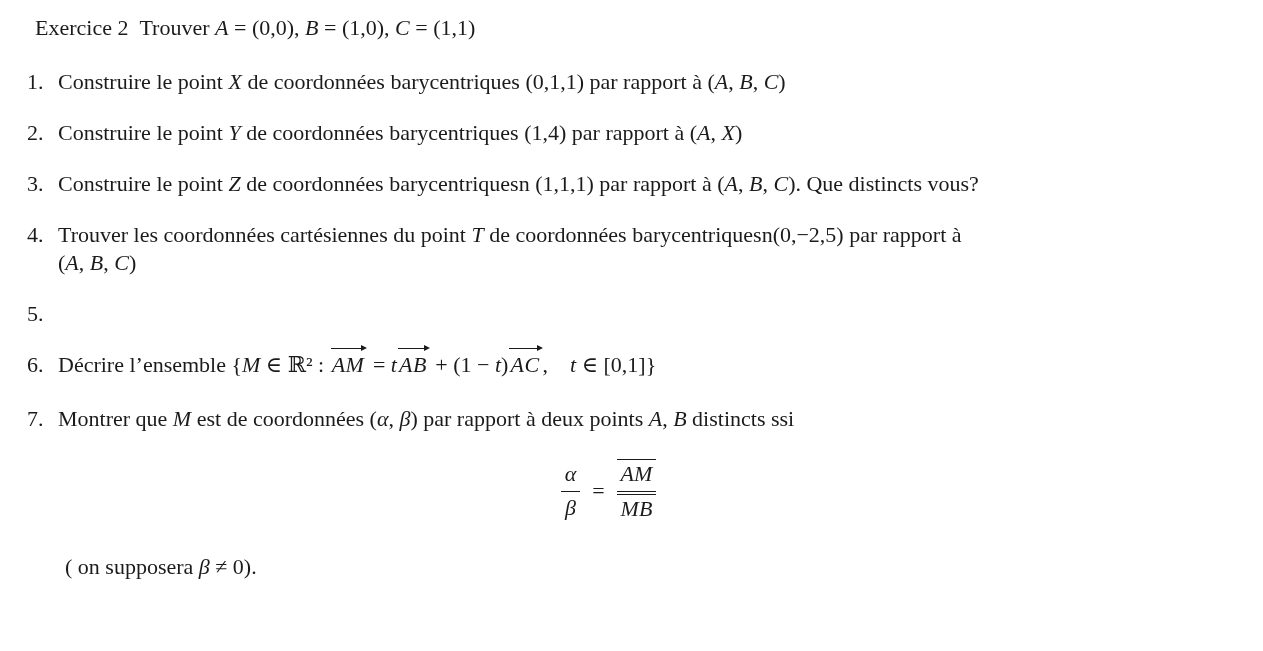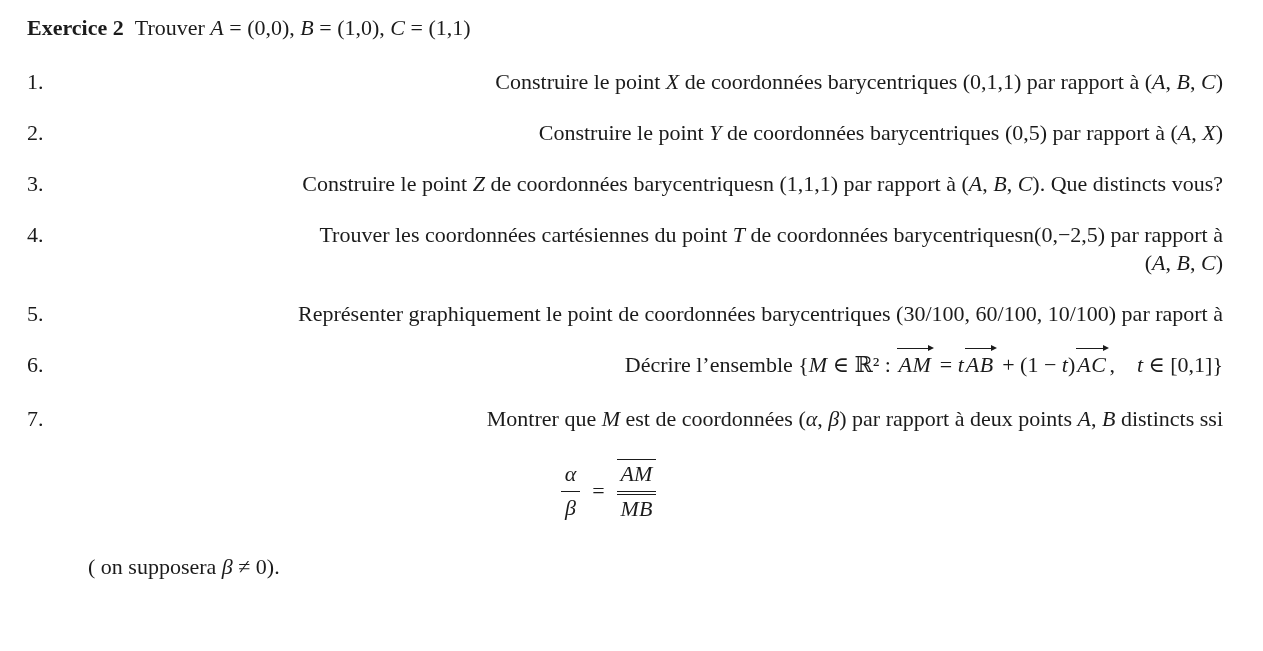--- a/index.html
+++ b/index.html
@@ -4,26 +4,26 @@
 <style>
   html,body{margin:0;padding:0;}
   body{
     width:1263px;height:651px;overflow:hidden;
     background:#ffffff;color:#1b1b1b;
     font-family:"Liberation Serif","DejaVu Serif","DejaVu Sans",serif;
     font-size:22px;line-height:28px;
   }
   .page{padding:14px 40px 0 27px;}
   .header{margin:0 0 26px 0;}
-  .hlabel{font-weight:bold;margin-right:11px;}
+  .hlabel{font-weight:normal;margin-right:11px;margin-left:8px;}
   .item{display:flex;margin-bottom:23px;}
   .item-vec{margin-top:6px;margin-bottom:26px;}
   .inum{flex:0 0 31px;width:31px;}
   .itext{flex:1;}
-  .tline{min-height:28px;text-align:right;}
+  .tline{min-height:28px;}
   .itext span, .header span, .footnote span{white-space:pre-wrap;}
   .seg-i{font-style:italic;}
   
   .seg-vec{font-style:italic;position:relative;margin:0 3px 0 2px;letter-spacing:0.5px;}
   .seg-vec::before{
     content:"";position:absolute;left:-1px;right:3px;top:-4px;
     border-top:1.4px solid #1b1b1b;
   }
   .seg-vec::after{
     content:"";position:absolute;right:-3px;top:-7px;
@@ -33,61 +33,60 @@
     border-bottom:3.2px solid transparent;
   }
   
   .seg-bar{font-style:italic;display:inline-block;border-top:1.4px solid #1b1b1b;padding:1px 3px 0 3px;}
   
   .equation-row{display:flex;justify-content:center;align-items:center;gap:10px;margin:26px 60px 30px 27px;}
   .frac{display:inline-flex;flex-direction:column;align-items:center;}
   .frac .fbar{align-self:stretch;height:0;border-top:1.5px solid #1b1b1b;margin:3px 0 2px 0;}
   .frac .num,.frac .den{padding:0 4px;text-align:center;}
   .eqsign{padding:0 2px;}
-  .footnote{margin:0 0 0 61px;}
+  .footnote{margin:0 0 0 38px;}
 </style>
 </head>
 <body>
 
 <div class="page">
 
   <div class="header">
     <span class="hlabel">Exercice 2</span><span><span>Trouver </span><span class="seg-i">A</span><span> = (0,0), </span><span class="seg-i">B</span><span> = (1,0), </span><span class="seg-i">C</span><span> = (1,1)</span></span>
   </div>
 
   <div>
     <div class="item">
       <span class="inum">1.</span>
       <div class="itext">
           <div class="tline"><span>Construire le point </span><span class="seg-i">X</span><span> de coordonnées barycentriques (0,1,1) par rapport à (</span><span class="seg-i">A</span><span>, </span><span class="seg-i">B</span><span>, </span><span class="seg-i">C</span><span>)</span></div>
         </div>
     </div>
     <div class="item">
       <span class="inum">2.</span>
       <div class="itext">
-          <div class="tline"><span>Construire le point </span><span class="seg-i">Y</span><span> de coordonnées barycentriques (0,5) par rapport à (</span><span class="seg-i">A</span><span>, </span><span class="seg-i">X</span><span>)</span></div>
+          <div class="tline"><span>Construire le point </span><span class="seg-i">Y</span><span> de coordonnées barycentriques (1,4) par rapport à (</span><span class="seg-i">A</span><span>, </span><span class="seg-i">X</span><span>)</span></div>
         </div>
     </div>
     <div class="item">
       <span class="inum">3.</span>
       <div class="itext">
           <div class="tline"><span>Construire le point </span><span class="seg-i">Z</span><span> de coordonnées barycentriquesn (1,1,1) par rapport à (</span><span class="seg-i">A</span><span>, </span><span class="seg-i">B</span><span>, </span><span class="seg-i">C</span><span>). Que distincts vous?</span></div>
         </div>
     </div>
     <div class="item">
       <span class="inum">4.</span>
       <div class="itext">
           <div class="tline"><span>Trouver les coordonnées cartésiennes du point </span><span class="seg-i">T</span><span> de coordonnées barycentriquesn(0,−2,5) par rapport à</span></div>
           <div class="tline"><span>(</span><span class="seg-i">A</span><span>, </span><span class="seg-i">B</span><span>, </span><span class="seg-i">C</span><span>)</span></div>
         </div>
     </div>
     <div class="item">
       <span class="inum">5.</span>
       <div class="itext">
-          <div class="tline"><span>Représenter graphiquement le point de coordonnées barycentriques (30/100, 60/100, 10/100) par raport à</span></div>
         </div>
     </div>
     <div class="item item-vec">
       <span class="inum">6.</span>
       <div class="itext">
           <div class="tline"><span>Décrire l’ensemble {</span><span class="seg-i">M</span><span> ∈ ℝ² : </span><span class="seg-vec">AM</span><span> = </span><span class="seg-i">t</span><span class="seg-vec">AB</span><span> + (1 − </span><span class="seg-i">t</span><span>)</span><span class="seg-vec">AC</span><span>,    </span><span class="seg-i">t</span><span> ∈ [0,1]}</span></div>
         </div>
     </div>
     <div class="item">
       <span class="inum">7.</span>

